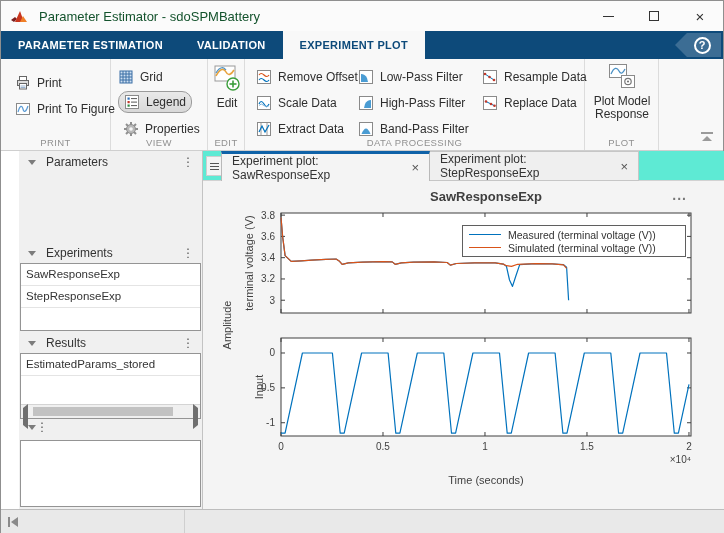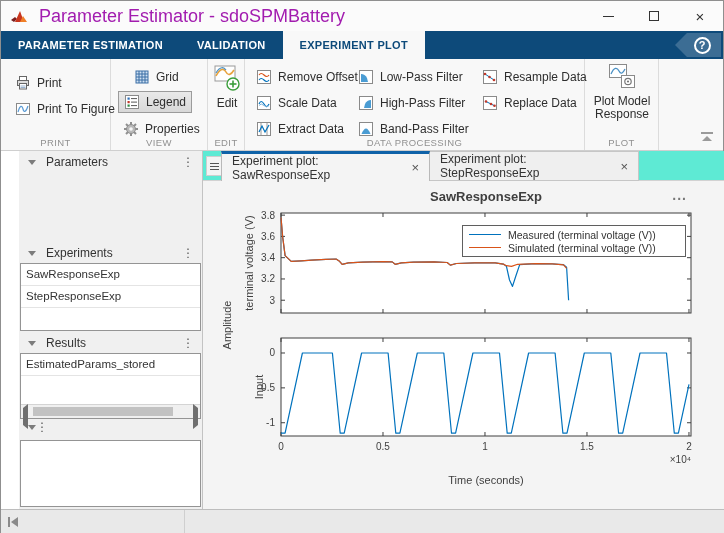--- a/index.html
+++ b/index.html
@@ -3,40 +3,40 @@
 <meta charset="utf-8">
 <style>
   * { box-sizing: border-box; margin: 0; padding: 0; }
   html,body { width:724px; height:533px; }
   body { font-family:"Liberation Sans",sans-serif; background:#fff; overflow:hidden; position:relative; }
   .window { position:absolute; inset:0; border:1px solid #8f8f8f; background:#fff; }
 
   
   .titlebar { position:absolute; left:0; top:0; right:0; height:30px; background:#fbfbfb; display:flex; align-items:center; }
   .titlebar .logo { width:20px; height:17px; margin-left:9px; }
-  .titlebar .title { font-size:18px; color:#a21caf; margin-left:9px; flex:1; }
+  .titlebar .title { font-size:13px; color:#14532d; margin-left:9px; flex:1; }
   .win-btn { width:46px; height:30px; display:flex; align-items:center; justify-content:center; color:#222; }
   .glyph-min { width:11px; height:1px; background:#333; display:block; }
   .glyph-max { width:10px; height:10px; border:1px solid #333; display:block; }
   .glyph-close { font-size:15px; line-height:1; color:#333; }
 
   
   .ribbon-tabs { position:absolute; left:0; top:30px; right:0; height:28px; background:#0d4a7a; display:flex; align-items:stretch; }
   .rtab { padding:0 17px; font-size:11px; font-weight:bold; letter-spacing:.3px; color:#fff; display:flex; align-items:center; }
   .rtab.active { background:#f8f8f8; color:#0d4a7a; }
   .help-badge { position:absolute; right:2px; top:2px; width:46px; height:24px; background:#3c6d94;
     clip-path:polygon(26% 0,100% 0,100% 100%,26% 100%,0 50%); display:flex; align-items:center; justify-content:center; }
   .help-circle { width:17px; height:17px; border:2px solid #fff; border-radius:50%; color:#fff; font-size:11px; font-weight:bold; display:flex; align-items:center; justify-content:center; margin-left:8px; }
 
   
   .ribbon-body { position:absolute; left:0; top:58px; right:0; height:92px; background:#f8f8f8; border-bottom:1px solid #cfcfcf; }
   .rsection { position:absolute; top:0; bottom:0; border-right:1px solid #dcdcdc; }
   .rsection-label { position:absolute; bottom:2px; left:0; right:0; text-align:center; font-size:9.5px; color:#919191; letter-spacing:.4px; }
   .rbtn { position:absolute; display:flex; align-items:center; gap:6px; font-size:12px; color:#2e2e2e; padding:2px 5px; height:22px; white-space:nowrap; }
-  .rbtn.toggled { background:linear-gradient(#e9e9e9,#d8d8d8); border:1px solid #9b9b9b; border-radius:0; }
+  .rbtn.toggled { background:linear-gradient(#e9e9e9,#d8d8d8); border:1px solid #9b9b9b; border-radius:10px; }
   .rbtn-big { position:absolute; display:flex; flex-direction:column; align-items:center; font-size:12px; color:#2e2e2e; text-align:center; line-height:13px; }
   .collapse-ribbon { position:absolute; right:8px; top:72px; width:16px; height:12px; }
   .collapse-ribbon .bar { position:absolute; top:1px; left:2px; width:12px; height:2px; background:#9a9a9a; }
   .collapse-ribbon .tri { position:absolute; top:5px; left:3px; width:0; height:0; border-left:5px solid transparent; border-right:5px solid transparent; border-bottom:5px solid #9a9a9a; }
 
   
   .content { position:absolute; left:18px; top:150px; width:724px; height:358px; background:#f0f0f0; }
 
   
   .sidebar { position:absolute; left:0; top:0; width:184px; height:358px; background:#f0f0f0; border-right:1px solid #c3c3c3; }
@@ -141,21 +141,21 @@
         <svg class="mini-icon" width="16" height="16" viewBox="0 0 16 16">
           <rect x="1.5" y="2.5" width="13" height="11" fill="#fff" stroke="#8a8a8a"></rect>
           <path d="M3 11 C5 4 7 4 8 8 C9 12 11 11 13 5" fill="none" stroke="#5b9bd5" stroke-width="1.2"></path>
         </svg>
         <span>Print To Figure</span>
       </div>
       <div class="rsection-label">PRINT</div>
     </div>
 
     <div class="rsection" style="left:110px;width:97px;">
-      <div class="rbtn" style="left:18px;top:7px;">
+      <div class="rbtn" style="left:2px;top:7px;">
         <svg class="mini-icon" width="16" height="16" viewBox="0 0 16 16">
           <rect x="2" y="2" width="12" height="12" fill="#cfe0f2" stroke="#3b6ea5"></rect>
           <path d="M5 2v12 M8 2v12 M11 2v12 M2 5h12 M2 8h12 M2 11h12" stroke="#3b6ea5" stroke-width="1" fill="none"></path>
         </svg>
         <span>Grid</span>
       </div>
       <div class="rbtn toggled" style="left:7px;top:32px;">
         <svg class="mini-icon" width="16" height="16" viewBox="0 0 16 16">
           <rect x="1.5" y="1.5" width="13" height="13" fill="#fff" stroke="#8a8a8a"></rect>
           <rect x="3.5" y="3.5" width="2.2" height="2.2" fill="#2d6fb8"></rect>

